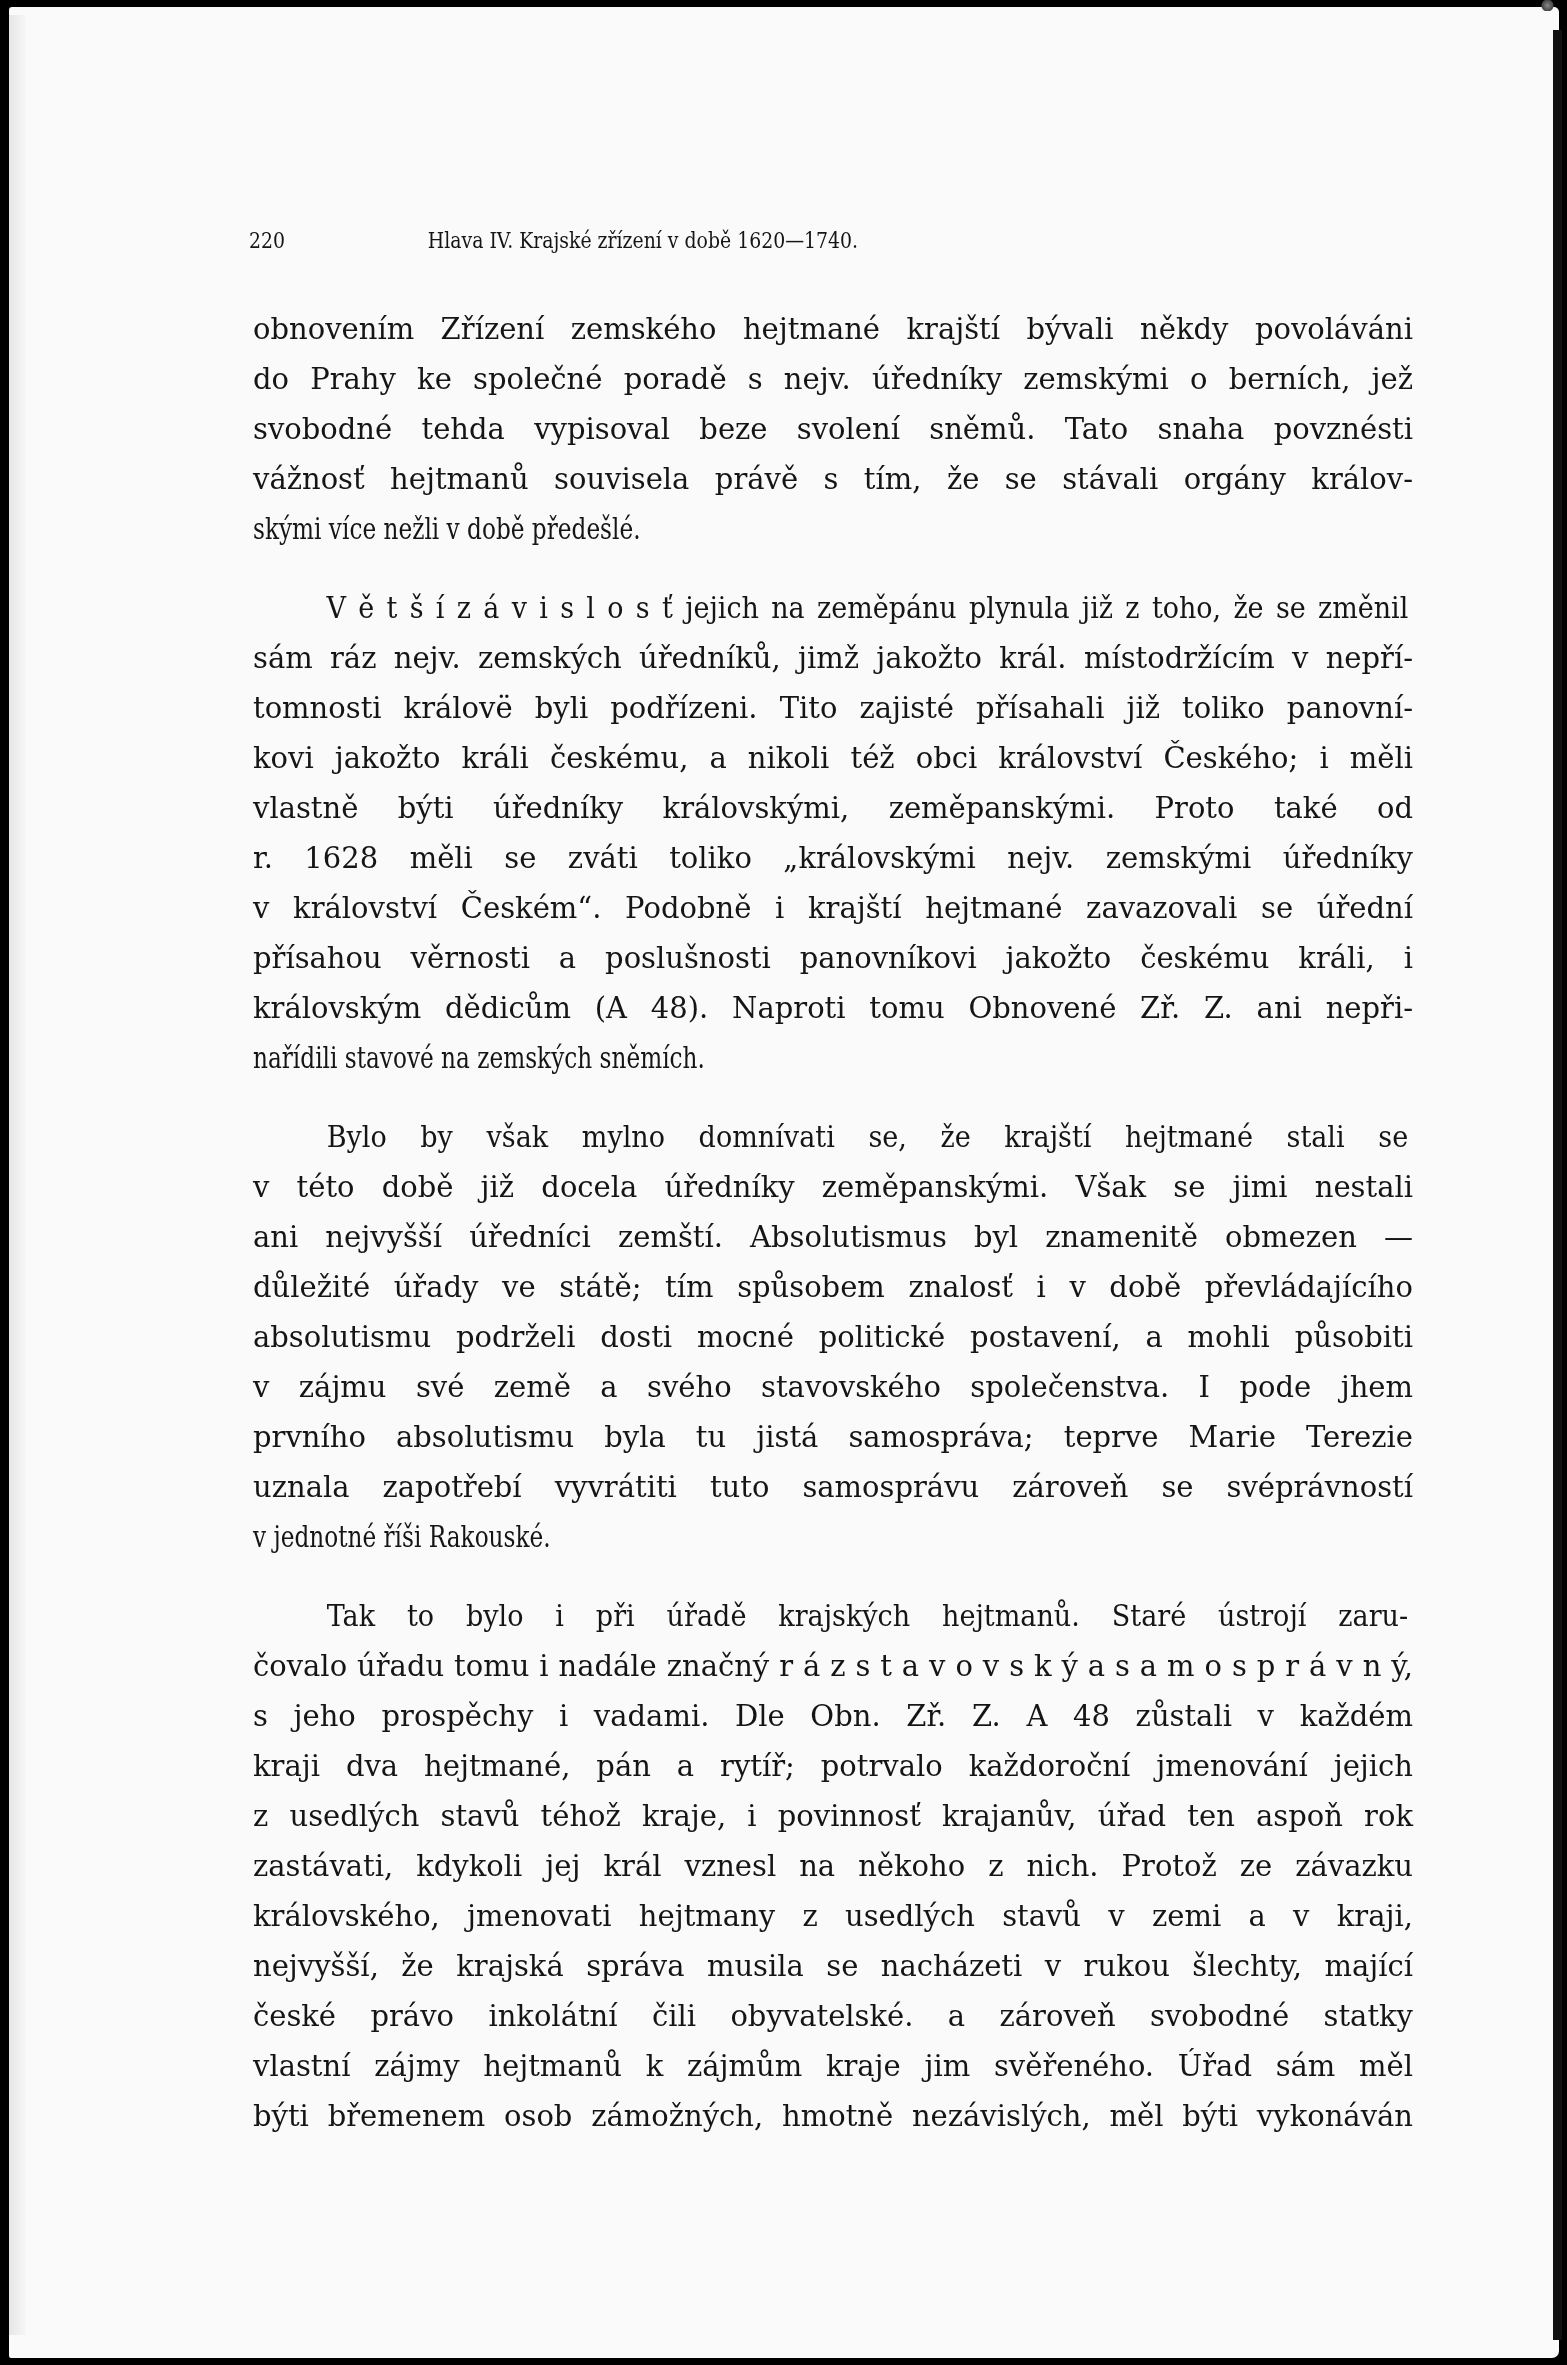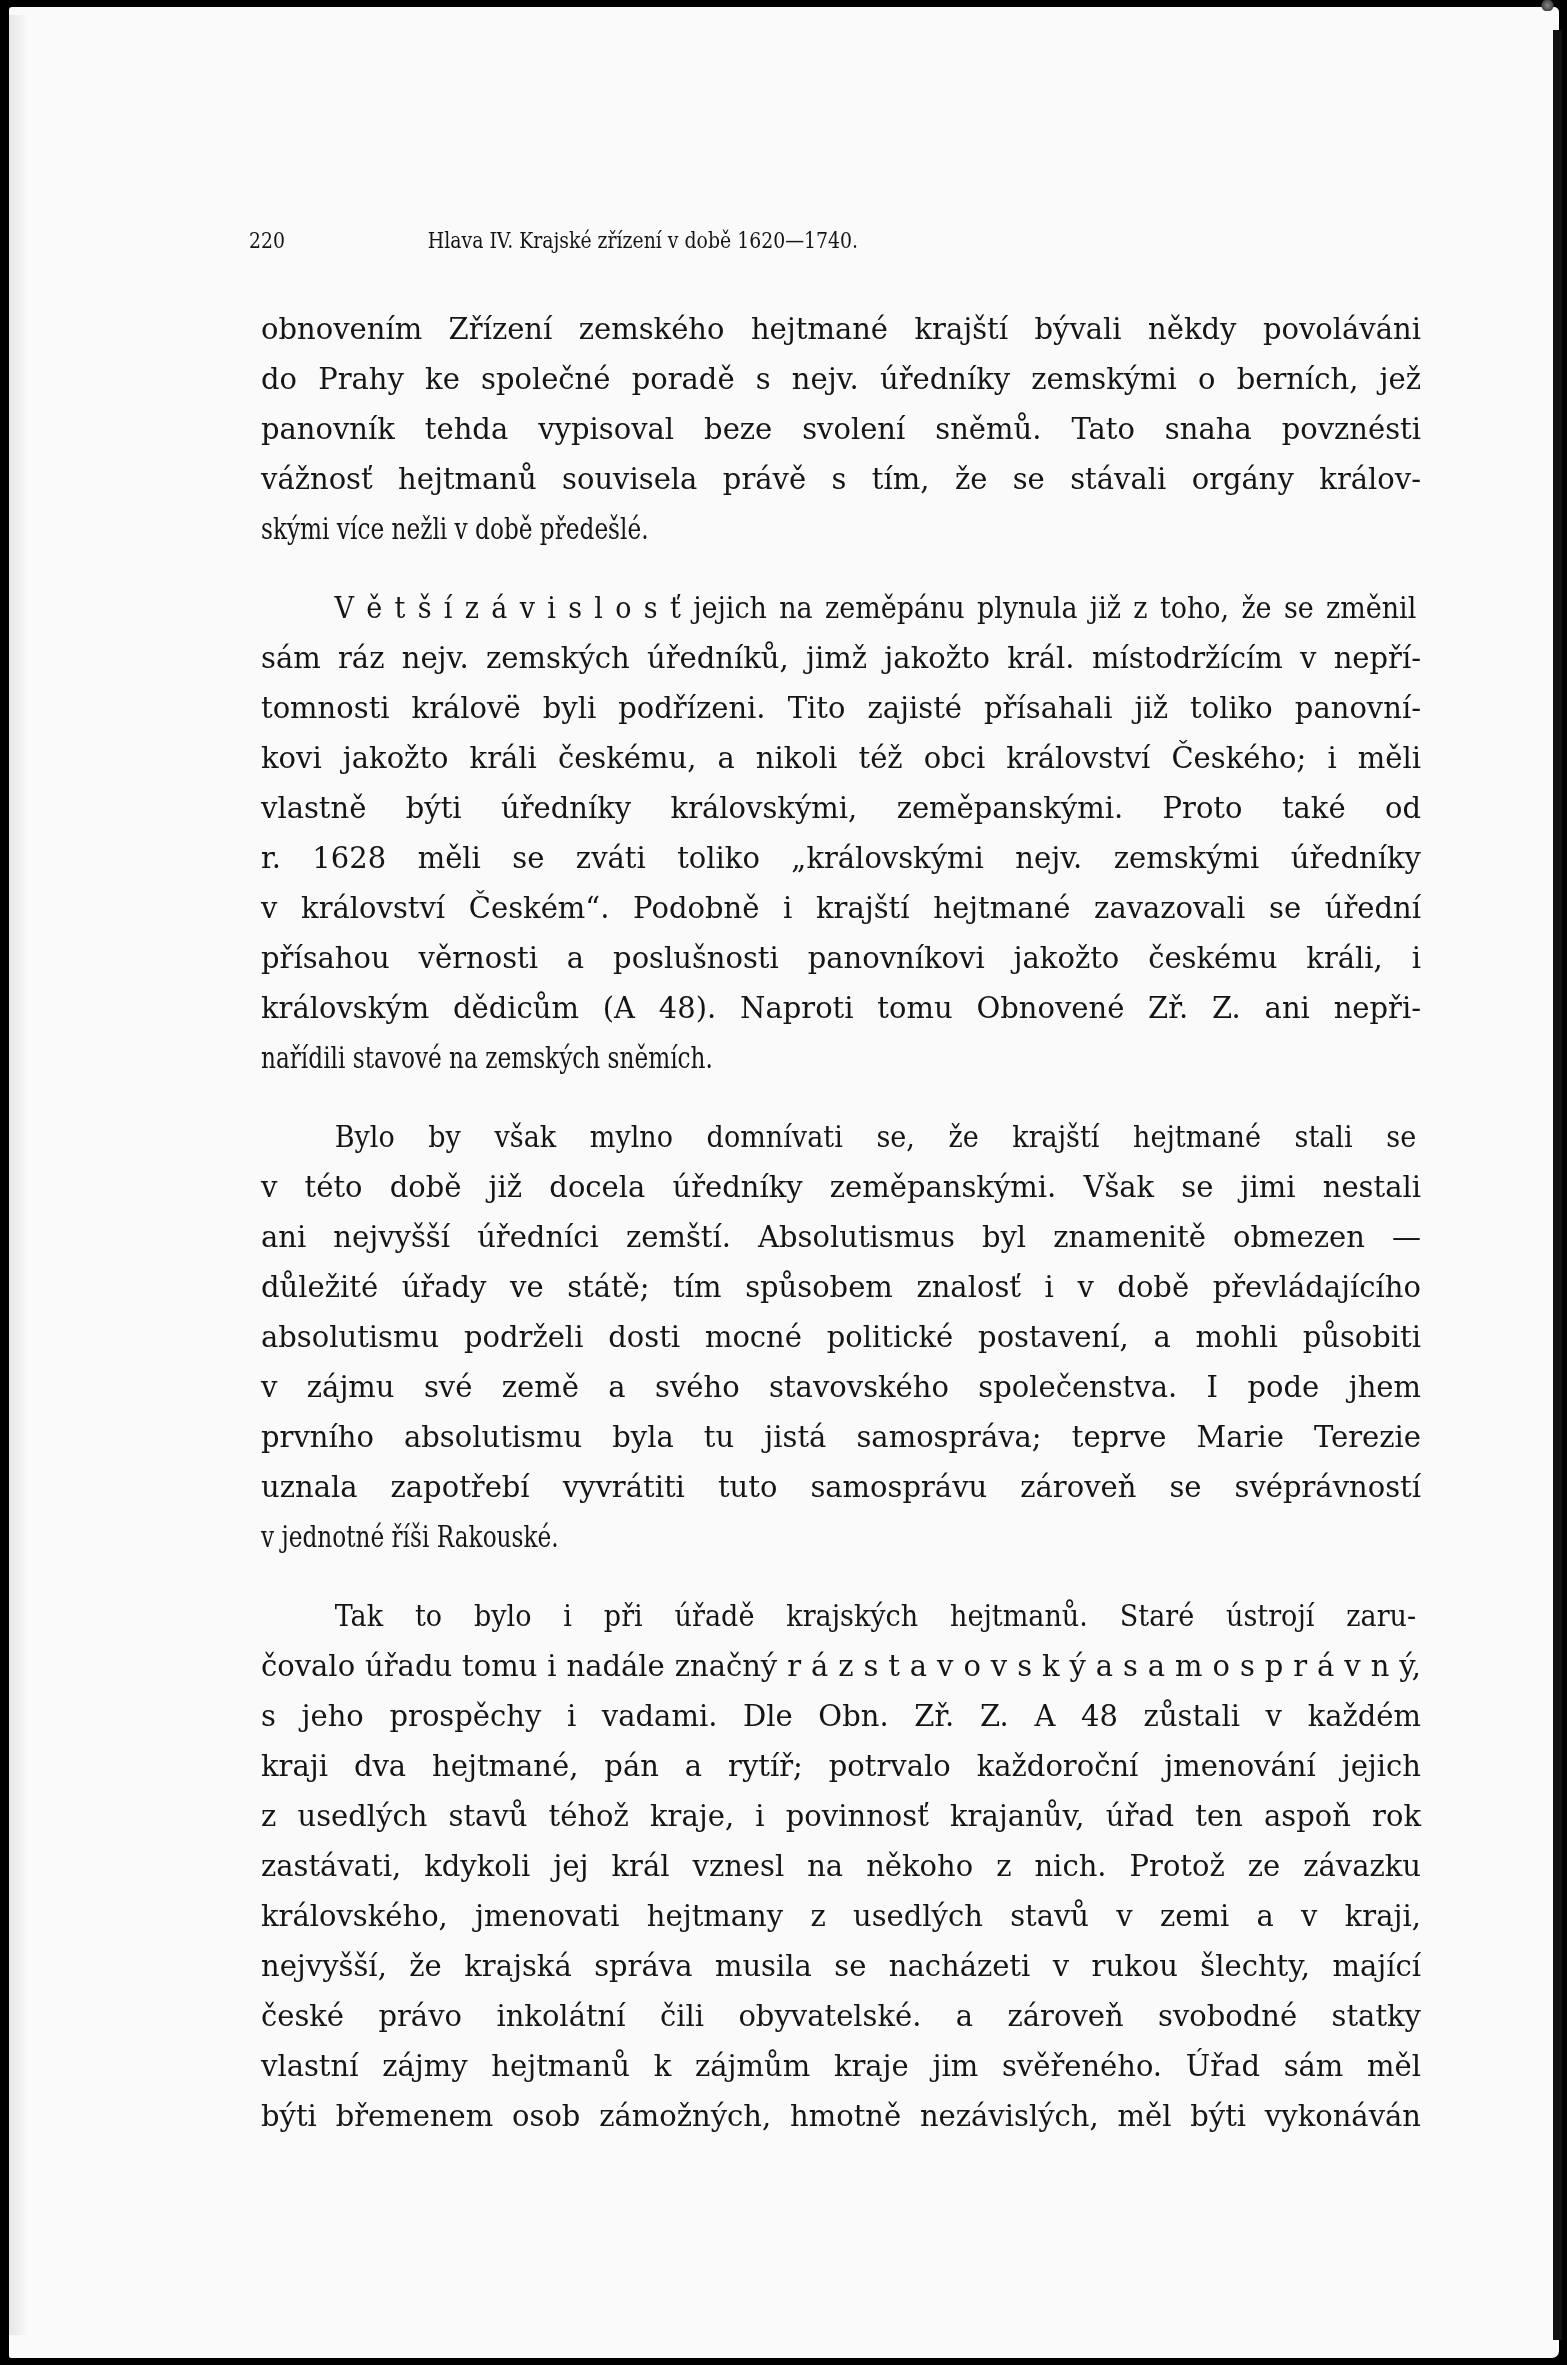--- a/index.html
+++ b/index.html
@@ -70,21 +70,21 @@
     .running-head .chapter {
       position: absolute;
       left: 218px;
       top: 0;
       white-space: nowrap;
     }
     .body-text {
       margin-top: 46px;
     }
     .para {
-      margin: 12px;
+      margin: 4px;
     }
     .para + .para {
       margin-top: 13px;
     }
     .para.gap {
       margin-top: 29px;
     }
     .line {
       display: block;
       height: 50px;
@@ -115,21 +115,21 @@
 <div class="text-block">
   <div class="running-head">
     <span class="pageno">220</span>
     <span class="chapter">Hlava IV. Krajské zřízení v době 1620—1740.</span>
   </div>
 
   <div class="body-text" id="body-text">
       <div class="para">
         <span class="line">obnovením Zřízení zemského hejtmané krajští bývali někdy povoláváni</span>
         <span class="line">do Prahy ke společné poradě s nejv. úředníky zemskými o berních, jež</span>
-        <span class="line">panovník tehda vypisoval beze svolení sněmů. Tato snaha povznésti</span>
+        <span class="line">svobodné tehda vypisoval beze svolení sněmů. Tato snaha povznésti</span>
         <span class="line">vážnosť hejtmanů souvisela právě s tím, že se stávali orgány králov-</span>
         <span class="line last" style="transform-origin: left center; transform: scaleX(0.8);">skými více nežli v době předešlé.</span>
       </div>
       <div class="para gap">
         <span class="line indent" style="transform-origin: left center; transform: scaleX(0.929473); width: 1164px;">V ě t š í  z á v i s l o s ť jejich na zeměpánu plynula již z toho, že se změnil</span>
         <span class="line">sám ráz nejv. zemských úředníků, jimž jakožto král. místodržícím v nepří-</span>
         <span class="line">tomnosti královë byli podřízeni. Tito zajisté přísahali již toliko panovní-</span>
         <span class="line">kovi jakožto králi českému, a nikoli též obci království Českého; i měli</span>
         <span class="line">vlastně býti úředníky královskými, zeměpanskými. Proto také od</span>
         <span class="line">r. 1628 měli se zváti toliko „královskými nejv. zemskými úředníky</span>

